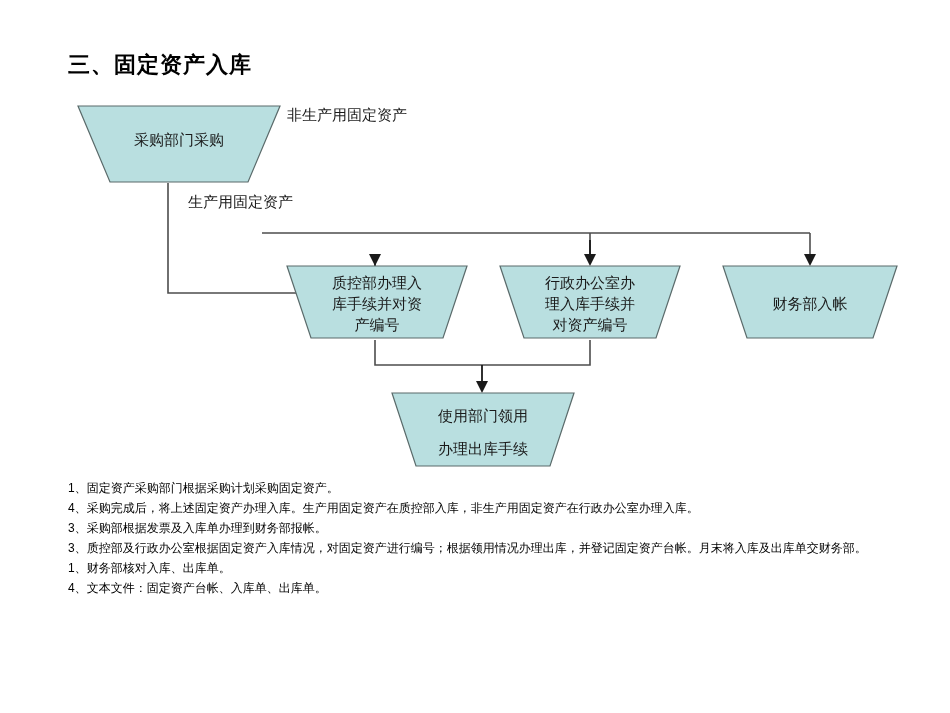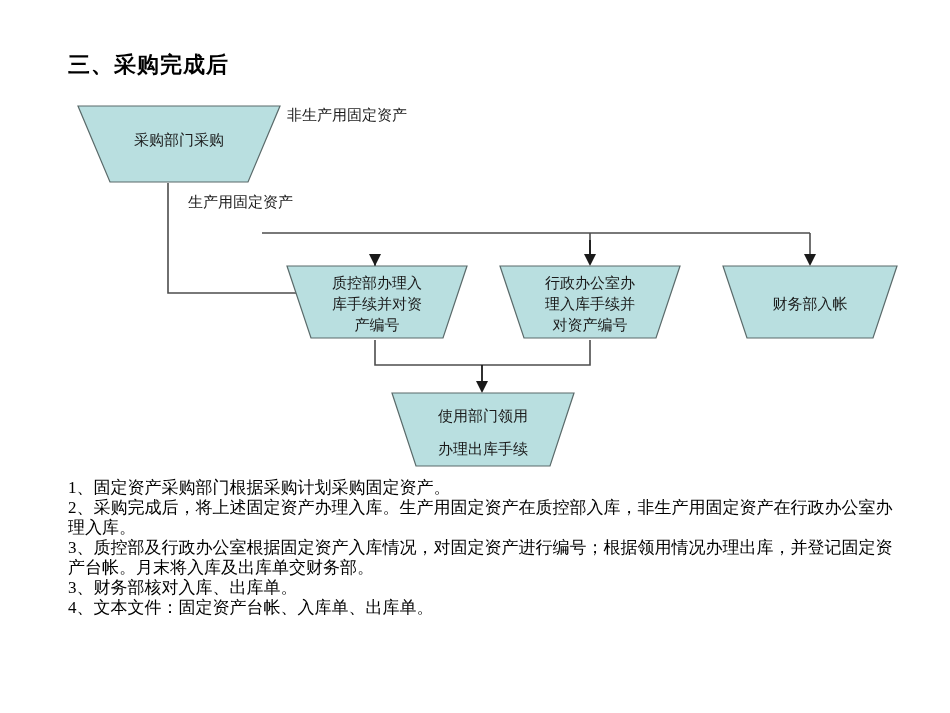--- a/index.html
+++ b/index.html
@@ -63,38 +63,38 @@
     fill: none;
     stroke: #1a1a1a;
     stroke-width: 1.8;
   }
   .arrowhead { fill: #1a1a1a; }
   .notes {
     position: absolute;
     left: 68px;
     top: 478px;
     width: 830px;
-    font-family: Liberation Serif, serif;
-    font-size: 17px;
+    font-family: Liberation Sans, sans-serif;
+    font-size: 12px;
     line-height: 20px;
     color: #000000;
   }
   .note-line {
     margin: 0;
     padding: 0;
     white-space: normal;
     text-indent: 0;
   }
 </style>
 </head>
 <body>
 
 <div id="page">
 
-  <div class="page-title">三、采购完成后</div>
+  <div class="page-title">三、固定资产入库</div>
 
   <svg id="flow" viewBox="0 0 950 380">
 
     <path class="conn" d="M 262 143 L 810 143"></path>
 
     <path class="conn" d="M 590 143 L 590 166"></path>
     <path class="conn-dark" d="M 590 150 L 590 166"></path>
     <polygon class="arrowhead" points="584,164 596,164 590,176"></polygon>
 
     <path class="conn" d="M 810 143 L 810 166"></path>
@@ -128,19 +128,20 @@
     <text class="node-text" x="483" y="331" text-anchor="middle">使用部门领用</text>
     <text class="node-text" x="483" y="364" text-anchor="middle">办理出库手续</text>
 
     <text class="edge-label" x="287" y="30">非生产用固定资产</text>
     <text class="edge-label" x="188" y="117">生产用固定资产</text>
 
   </svg>
 
   <div class="notes">
     <p class="note-line">1、固定资产采购部门根据采购计划采购固定资产。</p>
-    <p class="note-line">2、采购完成后，将上述固定资产办理入库。生产用固定资产在质控部入库，非生产用固定资产在行政办公室办理入库。</p>
+    <p class="note-line">4、采购完成后，将上述固定资产办理入库。生产用固定资产在质控部入库，非生产用固定资产在行政办公室办理入库。</p>
+    <p class="note-line">3、采购部根据发票及入库单办理到财务部报帐。</p>
     <p class="note-line">3、质控部及行政办公室根据固定资产入库情况，对固定资产进行编号；根据领用情况办理出库，并登记固定资产台帐。月末将入库及出库单交财务部。</p>
-    <p class="note-line">3、财务部核对入库、出库单。</p>
+    <p class="note-line">1、财务部核对入库、出库单。</p>
     <p class="note-line">4、文本文件：固定资产台帐、入库单、出库单。</p>
   </div>
 
 </div>
 
 </body></html>

